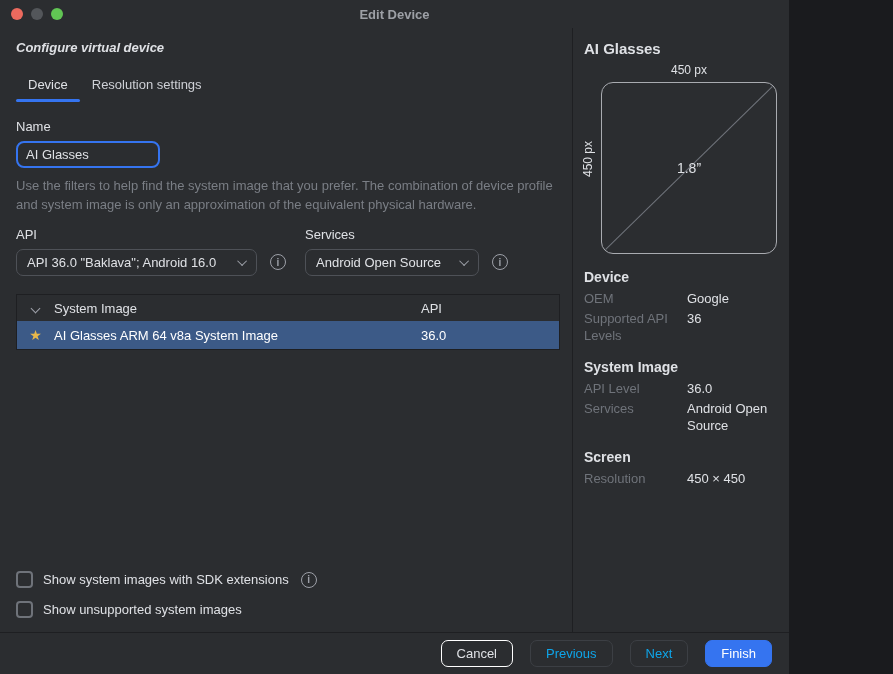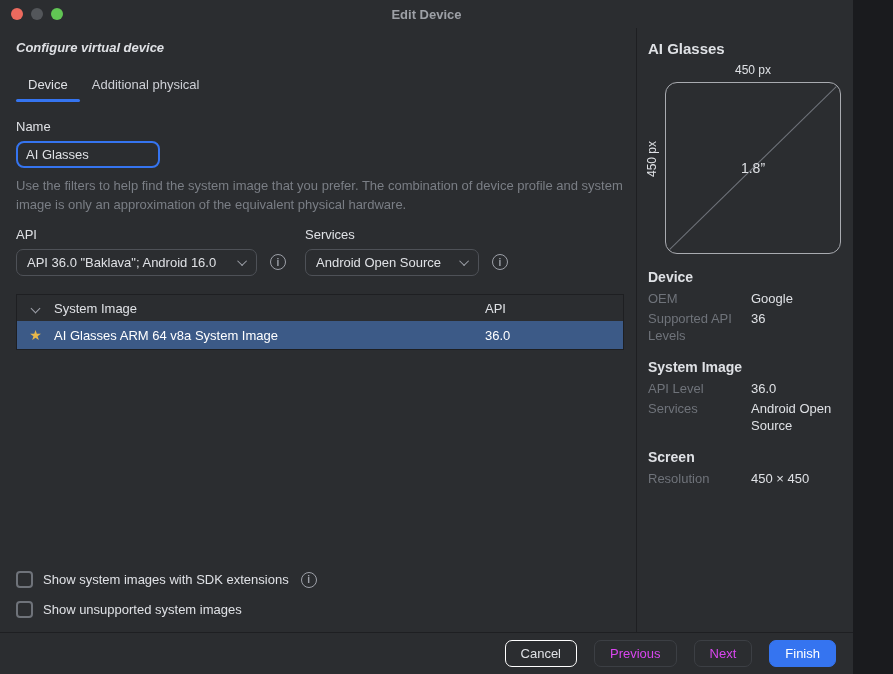--- a/index.html
+++ b/index.html
@@ -1,19 +1,19 @@
 <!DOCTYPE html>
 <html><head>
 <meta charset="utf-8">
 <style>
   * { margin:0; padding:0; box-sizing:border-box; }
   html,body { background:#1a1b1e; }
   body { font-family:"Liberation Sans", sans-serif; color:#DFE1E5; }
   .window {
-    width:853px; height:674px; background:#2B2D30; position:relative;
+    width:789px; height:674px; background:#2B2D30; position:relative;
     display:flex; flex-direction:column; overflow:hidden; font-size:13px;
   }
   
   .titlebar { height:28px; flex:none; position:relative; display:flex; align-items:center; justify-content:center; }
   .titlebar-title { font-weight:bold; font-size:13px; color:#9DA0A6; }
   .traffic { position:absolute; left:11px; top:8px; display:flex; gap:8px; }
   .dot { width:12px; height:12px; border-radius:50%; }
   .dot-close { background:#EC6A5E; }
   .dot-min { background:#53565A; }
   .dot-zoom { background:#61C554; }
@@ -80,21 +80,21 @@
   .rp-section-heading { font-size:14px; font-weight:bold; margin-top:15px; margin-bottom:5px; }
   .info-row { display:flex; margin-top:3px; line-height:17px; }
   .info-row-label { width:103px; flex:none; color:#6F737A; }
   .info-row-value { flex:1; color:#DFE1E5; }
   
   .footer { height:42px; flex:none; border-top:1px solid #1E1F22; display:flex; align-items:center; justify-content:flex-end; gap:17px; padding-right:17px; }
   .btn {
     height:27px; padding:0 15px; border-radius:7px; font-size:13px; font-family:"Liberation Sans", sans-serif;
     background:transparent; border:1px solid #ffffff; color:#DFE1E5; cursor:default;
   }
-  .btn.disabled { border-color:#3C3F44; color:#d946ef; }
+  .btn.disabled { border-color:#3C3F44; color:#0ea5e9; }
   .btn.primary { background:#3574F0; border-color:#3574F0; color:#FFFFFF; }
 </style>
 </head>
 <body>
 
 <div class="window">
 
   <div class="titlebar">
     <div class="traffic">
       <span class="dot dot-close"></span>
@@ -104,21 +104,21 @@
     <div class="titlebar-title">Edit Device</div>
   </div>
 
   <div class="body">
 
     <div class="left-pane">
       <div class="h1">Configure virtual device</div>
 
       <div class="tabs">
         <div class="tab active">Device</div>
-        <div class="tab">Additional physical</div>
+        <div class="tab">Resolution settings</div>
       </div>
 
       <div class="field-label">Name</div>
       <input class="name-input" type="text" value="AI Glasses" style="">
 
       <div class="desc">Use the filters to help find the system image that you prefer. The combination of device profile and system image is only an approximation of the equivalent physical hardware.</div>
 
       <div class="filters">
         <div class="filter-group">
           <div class="filter-label">API</div>

